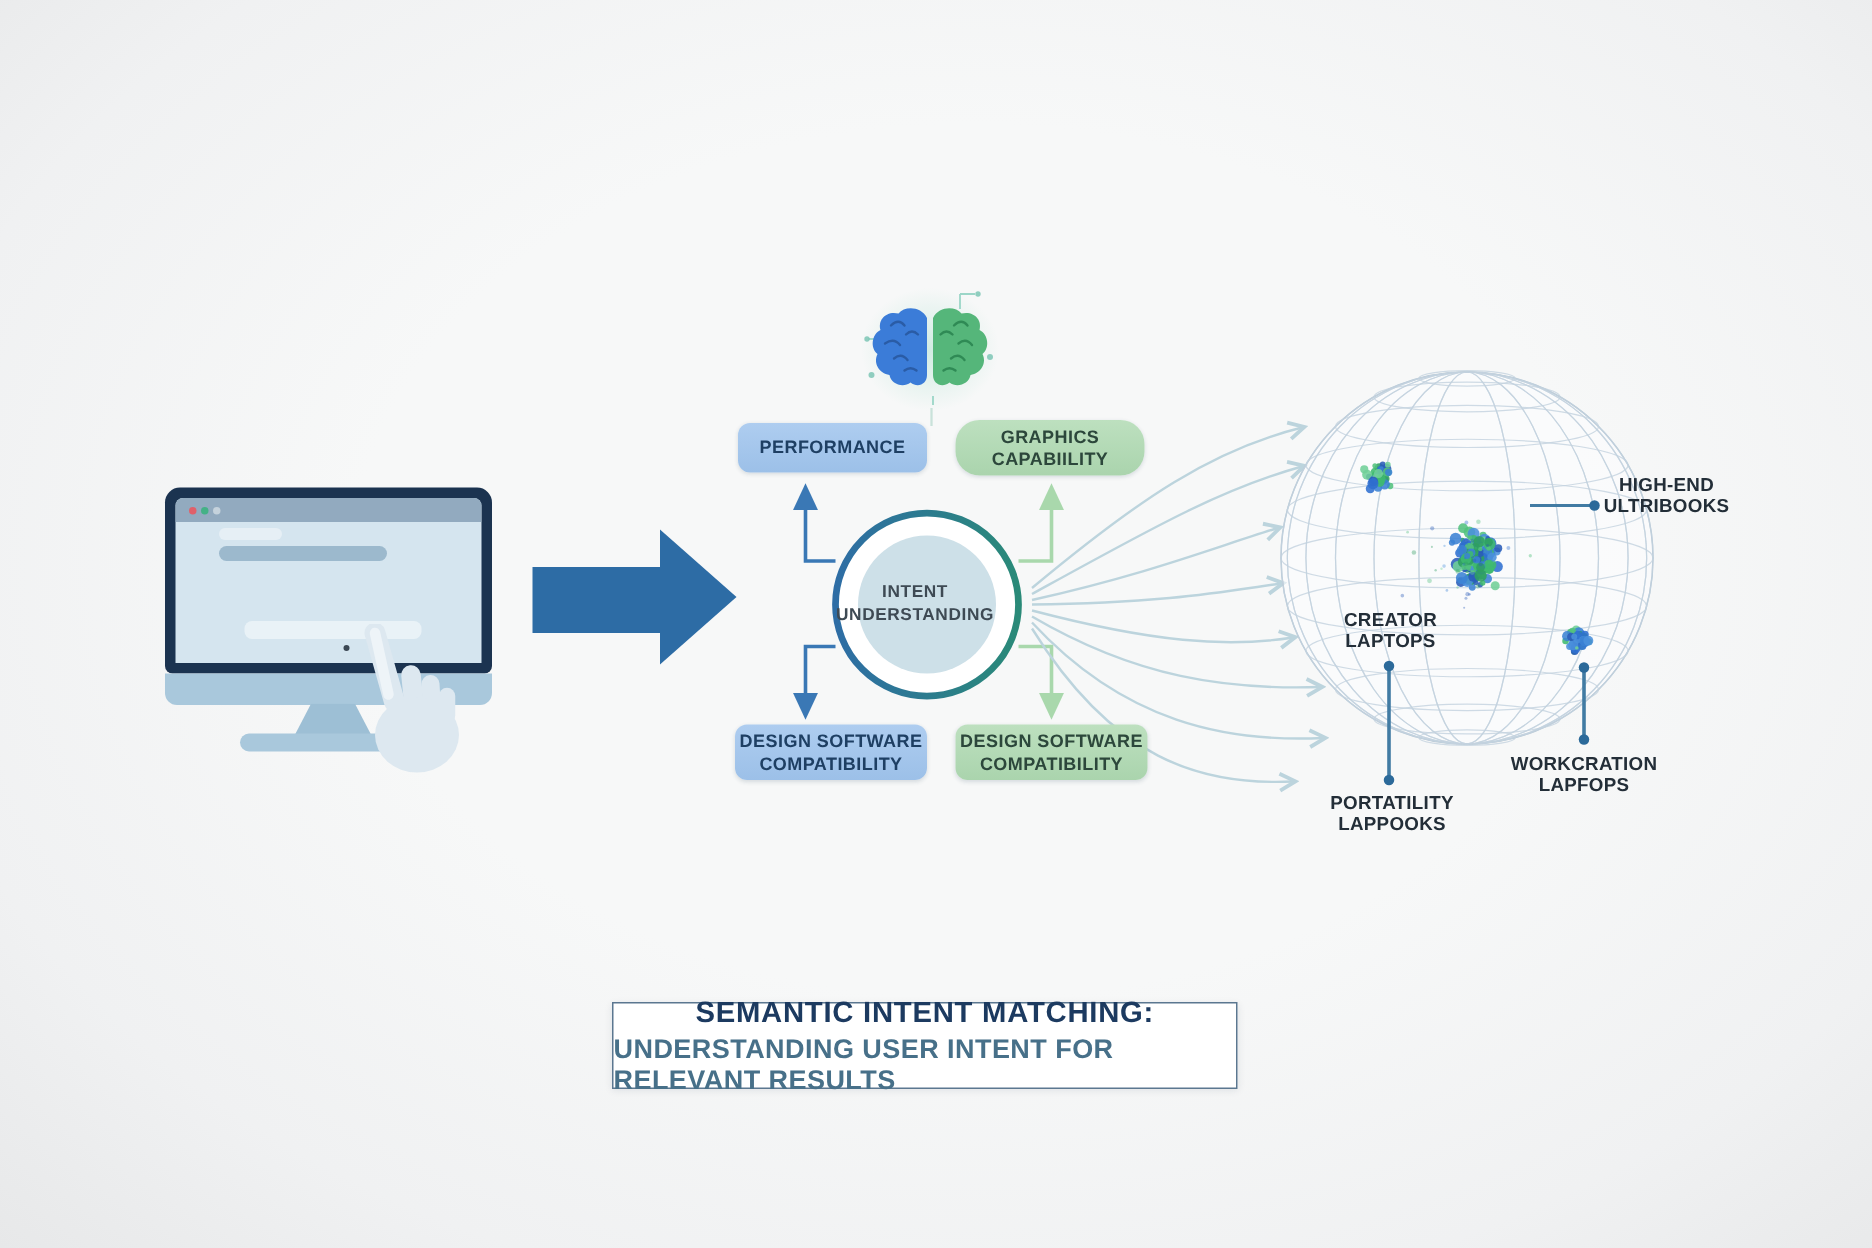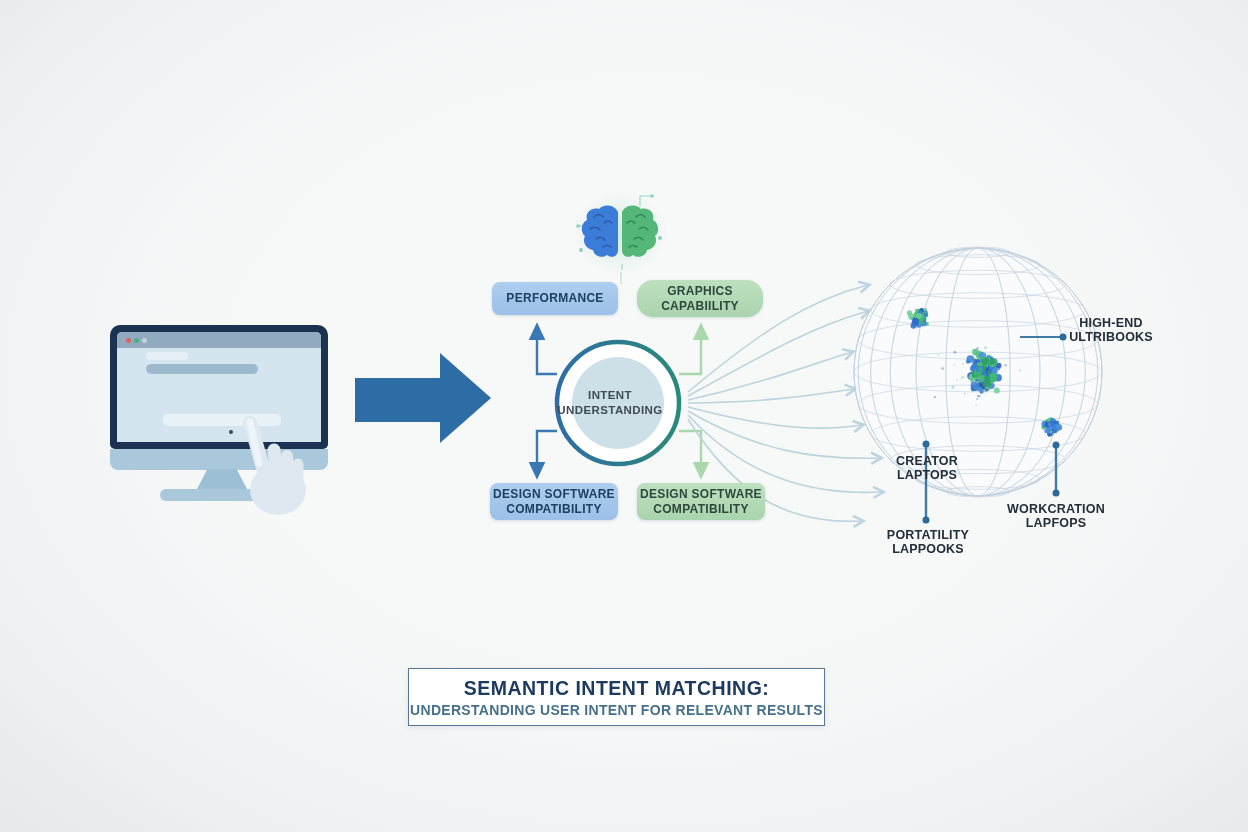--- a/index.html
+++ b/index.html
@@ -45,29 +45,29 @@
 
   
   .brain-glow{left:556px;top:176px;width:128px;height:114px;
     background:radial-gradient(closest-side,rgba(178,226,210,.55),rgba(178,226,210,0) 72%);}
 
   
   .sphere-label{position:absolute;text-align:center;font-size:12.5px;font-weight:700;color:#232e38;
     line-height:1.12;letter-spacing:.2px;}
   .sphere-label span{display:block;}
   .lbl-highend{left:1066px;top:316px;width:90px;}
-  .lbl-creator{left:893px;top:406px;width:68px;margin-top:48px;}
+  .lbl-creator{left:893px;top:406px;width:68px;}
   .lbl-portability{left:882px;top:528px;width:92px;}
   .lbl-workstation{left:1003px;top:502px;width:106px;}
 
   
   .caption-box{left:408px;top:668px;width:415px;height:56px;background:#ffffff;border:1.5px solid #5b7790;
     box-shadow:0 1px 5px rgba(20,40,70,.10);display:flex;flex-direction:column;align-items:center;justify-content:center;}
   .caption-title{font-size:19.5px;font-weight:800;color:#1c3a60;letter-spacing:.5px;}
-  .caption-sub{font-size:14px;font-weight:600;color:#477089;letter-spacing:.3px;margin-top:2px;}
+  .caption-sub{font-size:18px;font-weight:600;color:#477089;letter-spacing:.3px;margin-top:2px;}
 
   svg{position:absolute;left:0;top:0;}
 </style>
 </head>
 <body>
 
 <div id="canvas">
 
   <div class="abs monitor-frame"></div>
   <div class="abs monitor-screen">

